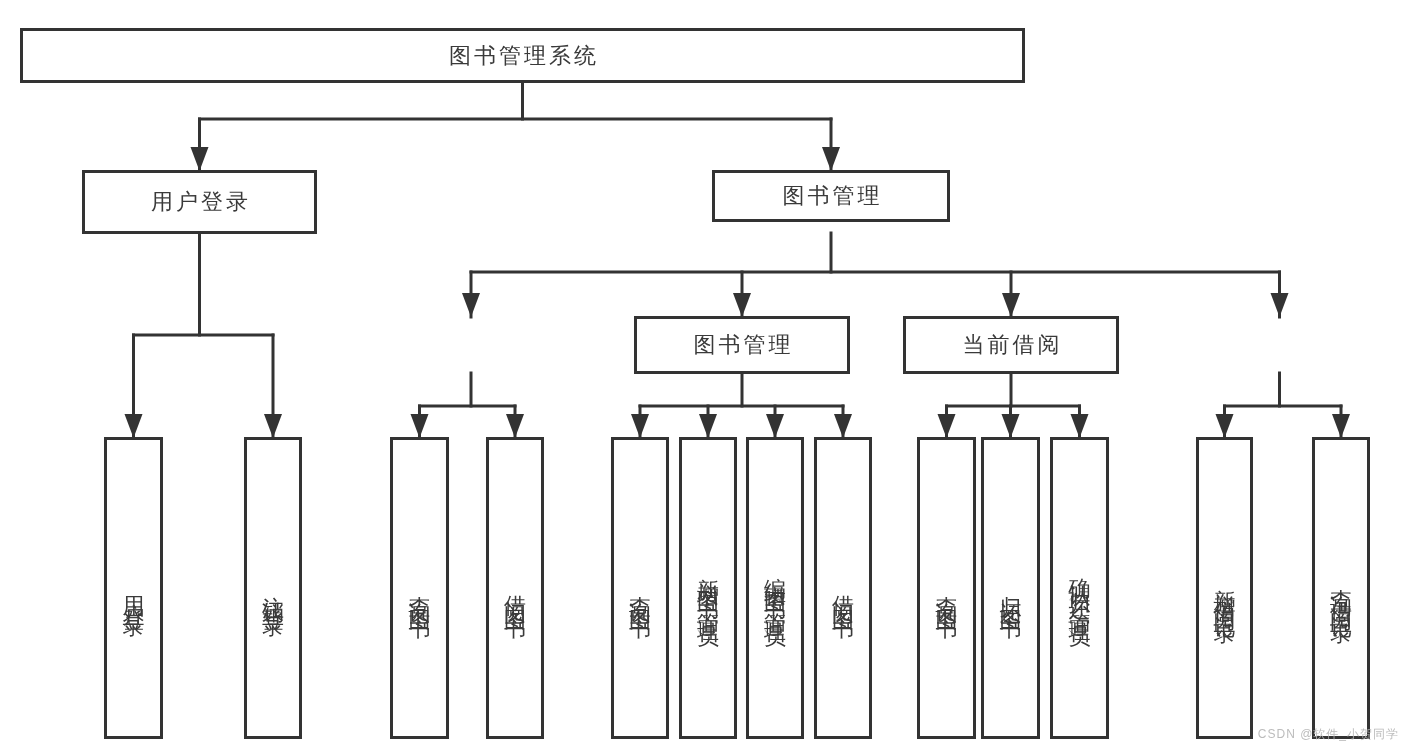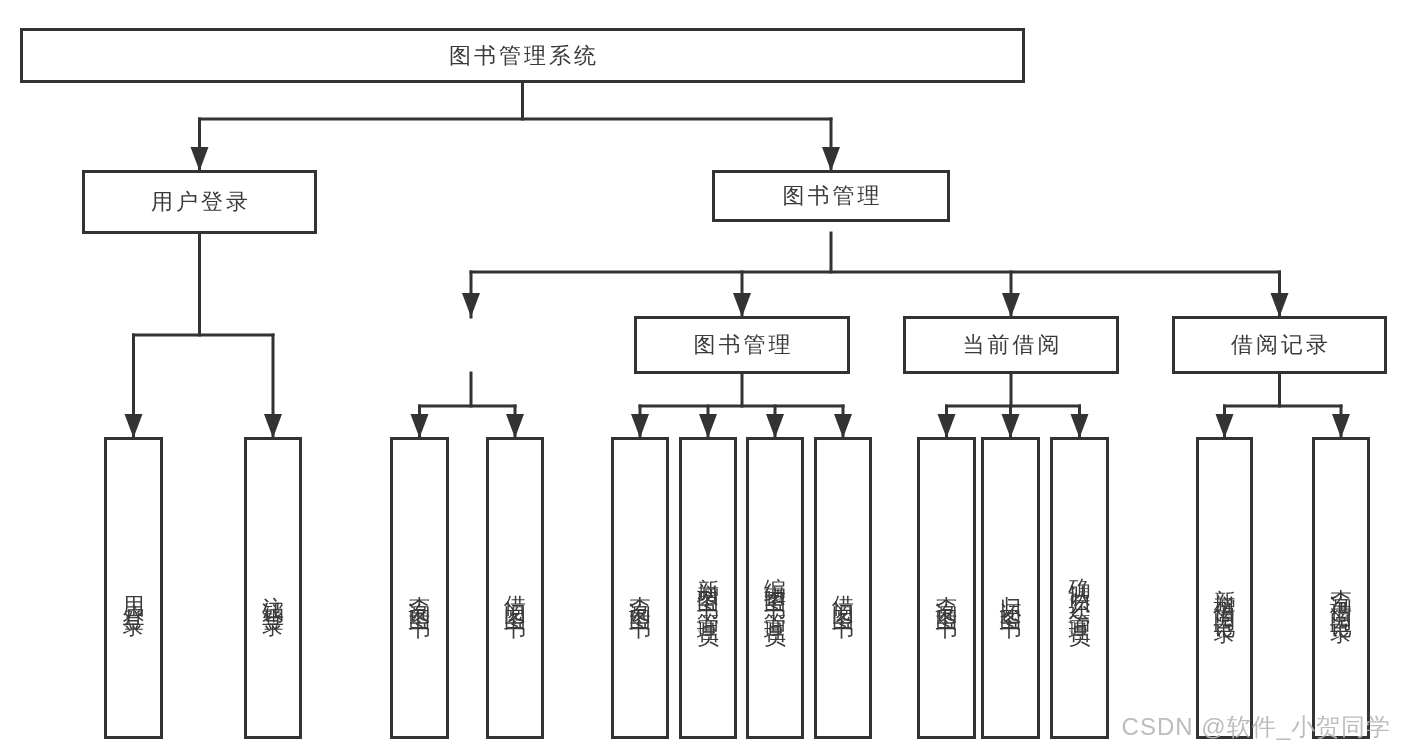--- a/index.html
+++ b/index.html
@@ -47,24 +47,24 @@
     text-orientation: mixed;
     font-size: 22px;
     font-weight: 500;
     letter-spacing: 7px;
     padding-top: 7px;       
     line-height: 1;
     white-space: nowrap;
   }
   #watermark {
     position: absolute;
-    right: 14px;
+    right: 6px;
     bottom: 4px;
     z-index: 5;
-    font-size: 24px;
+    font-size: 12px;
     letter-spacing: 1px;
     color: var(--wm, #b5b5b5);
     opacity: 0.9;
     white-space: nowrap;
   }
 </style>
 <title>图书管理系统</title></head>
 <body>
 
 <div id="stage" style="--line: #333333; --text: #3a3a3a; --boxbg: #ffffff; --bg: #ffffff; --wm: #b5b5b5;">
@@ -132,23 +132,20 @@
     </div>
     <div class="node node-h" style="left: 712px; top: 170px; width: 238px; height: 52px;">
       <span class="node-label">图书管理</span>
     </div>
     <div class="node node-h" style="left: 634px; top: 316px; width: 216px; height: 58px;">
       <span class="node-label">图书管理</span>
     </div>
     <div class="node node-h" style="left: 903px; top: 316px; width: 216px; height: 58px; justify-content: center;">
       <span class="node-label">当前借阅</span>
     </div>
-    <div class="node node-h" style="left: 1172px; top: 316px; width: 215px; height: 58px;">
-      <span class="node-label">借阅记录</span>
-    </div>
     <div class="node node-v" style="left: 104px; top: 437px; width: 59px; height: 302px;">
       <span class="node-label">用户登录</span>
     </div>
     <div class="node node-v" style="left: 244px; top: 437px; width: 58px; height: 302px;">
       <span class="node-label">注销登录</span>
     </div>
     <div class="node node-v" style="left: 390px; top: 437px; width: 59px; height: 302px;">
       <span class="node-label">查询图书</span>
     </div>
     <div class="node node-v" style="left: 486px; top: 437px; width: 58px; height: 302px;">

